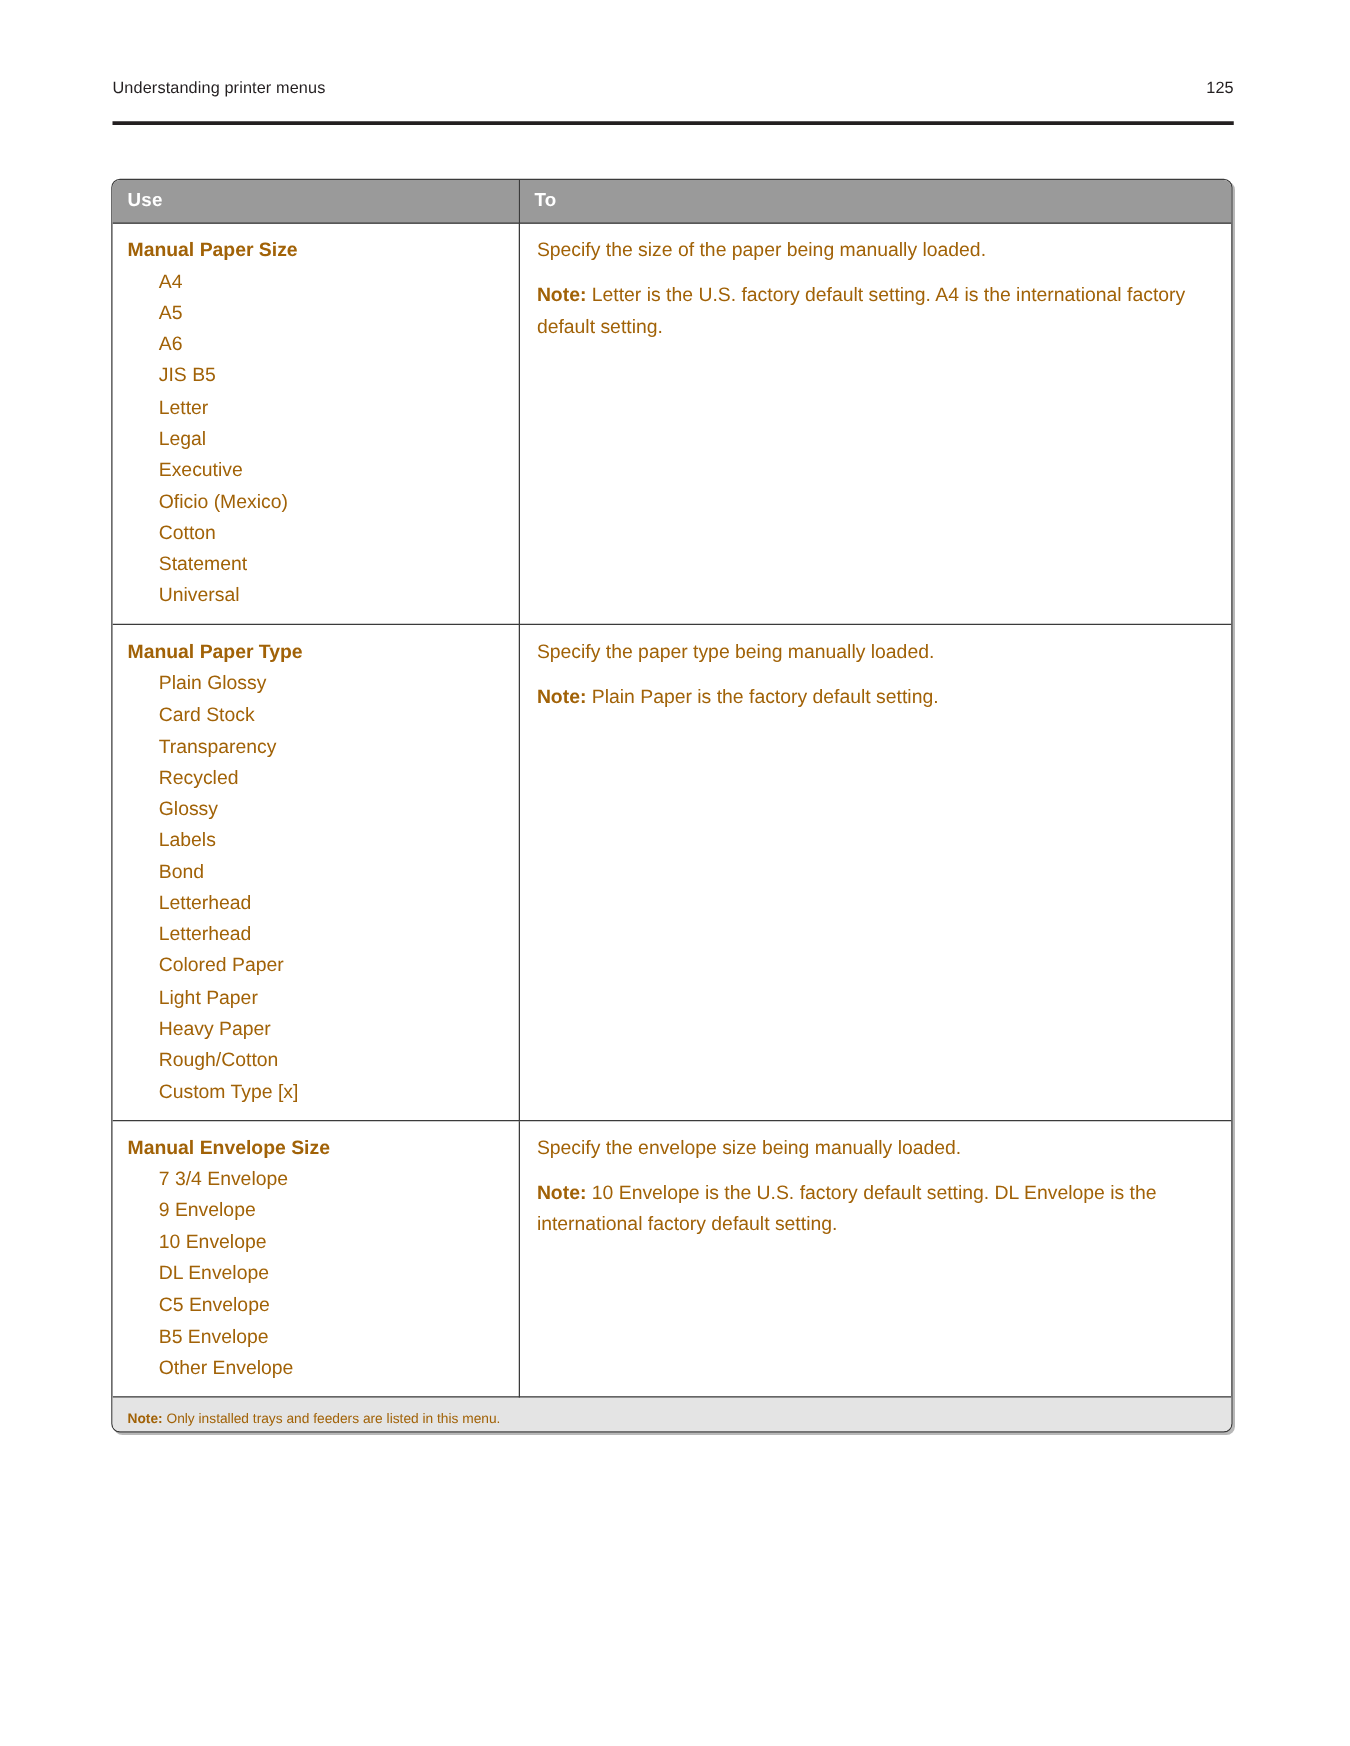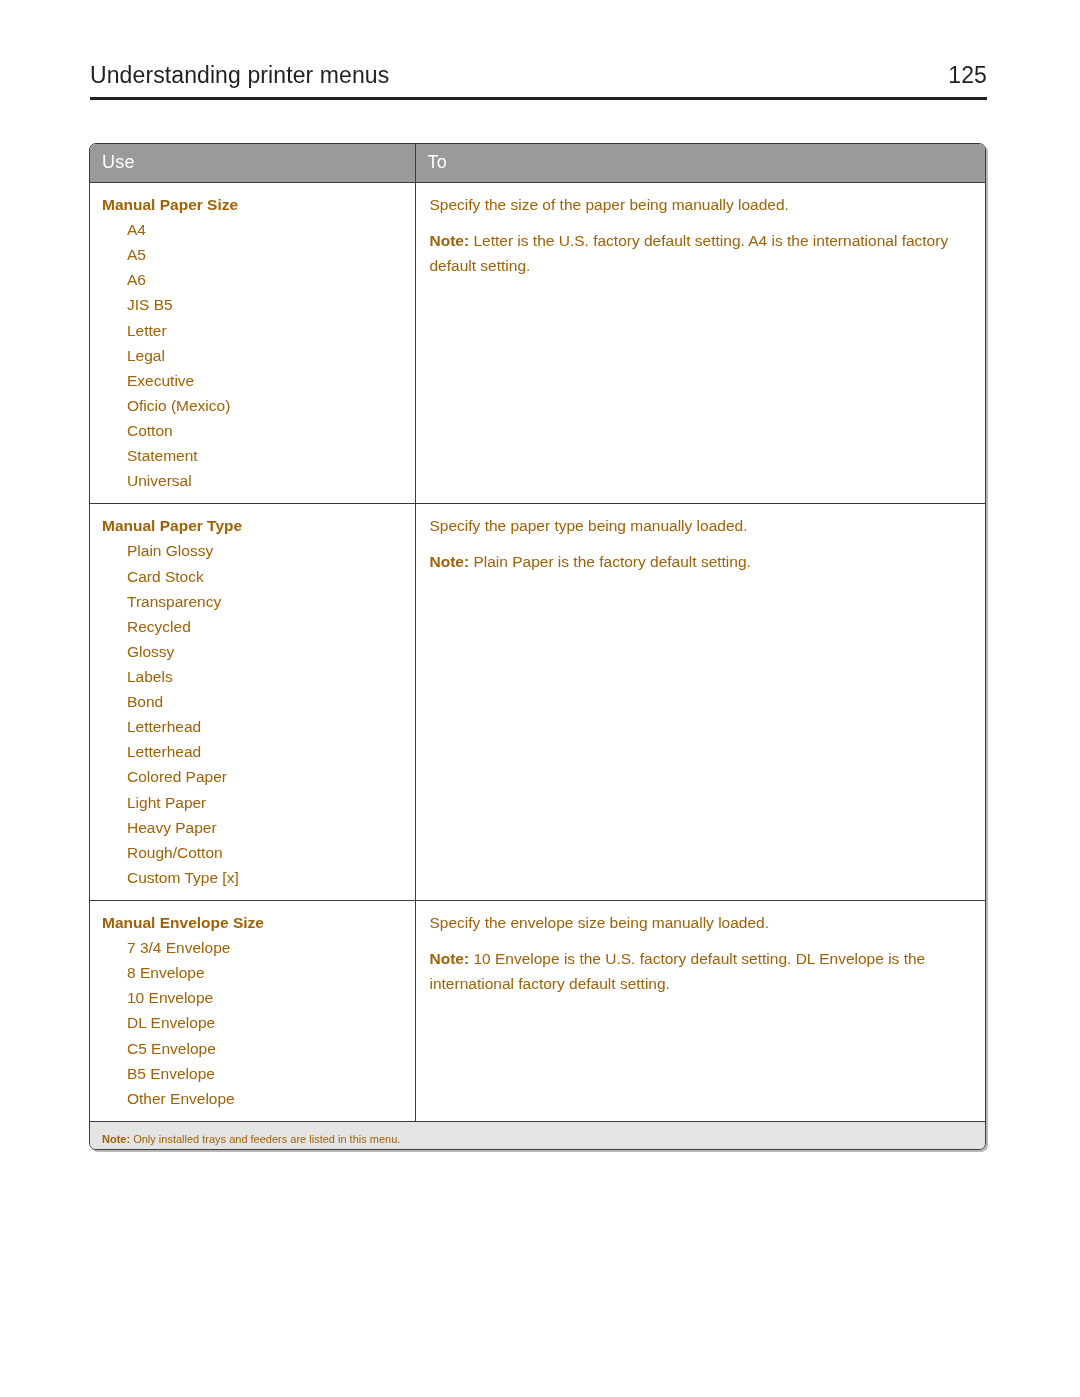--- a/index.html
+++ b/index.html
@@ -24,21 +24,21 @@
 
   
   .page-header {
     position: absolute;
     left: 90px;
     top: 62px;
     width: 897px;
     display: flex;
     justify-content: space-between;
     align-items: baseline;
-    font-size: 23px;
+    font-size: 13px;
     color: #231f20;
     letter-spacing: 0.1px;
   }
   .page-header .chapter-title {
     font-weight: 400;
   }
   .page-header .folio {
     font-weight: 400;
   }
   .header-rule {
@@ -68,22 +68,22 @@
     border-collapse: collapse;
     table-layout: fixed;
   }
 
   col.col-use  { width: 325px; }
   col.col-to   { width: 572px; }
 
   thead th {
     background: #9a9a9a;
     color: #ffffff;
-    font-size: 18px;
-    font-weight: normal;
+    font-size: 15px;
+    font-weight: bold;
     text-align: left;
     padding: 8px 0 9px 12px;
     border-bottom: 1.6px solid #3b3b3b;
     vertical-align: middle;
     letter-spacing: 0.2px;
   }
   thead th.th-use {
     border-right: 1.6px solid #3b3b3b;
   }
 
@@ -211,21 +211,21 @@
             <p class="desc-line">Specify the paper type being manually loaded.</p>
             <p class="desc-note"><span class="note-label">Note:</span><span> Plain Paper is the factory default setting.</span></p>
           </td>
         </tr>
 
         <tr>
           <td class="cell-use">
             <span class="opt-head">Manual Envelope Size</span>
             <ul class="opt-list">
               <li>7 3/4 Envelope</li>
-              <li>8 Envelope</li>
+              <li>9 Envelope</li>
               <li>10 Envelope</li>
               <li>DL Envelope</li>
               <li>C5 Envelope</li>
               <li>B5 Envelope</li>
               <li>Other Envelope</li>
             </ul>
           </td>
           <td class="cell-to">
             <p class="desc-line">Specify the envelope size being manually loaded.</p>
             <p class="desc-note"><span class="note-label">Note:</span><span> 10 Envelope is the U.S. factory default setting. DL Envelope is the international factory default setting.</span></p>

